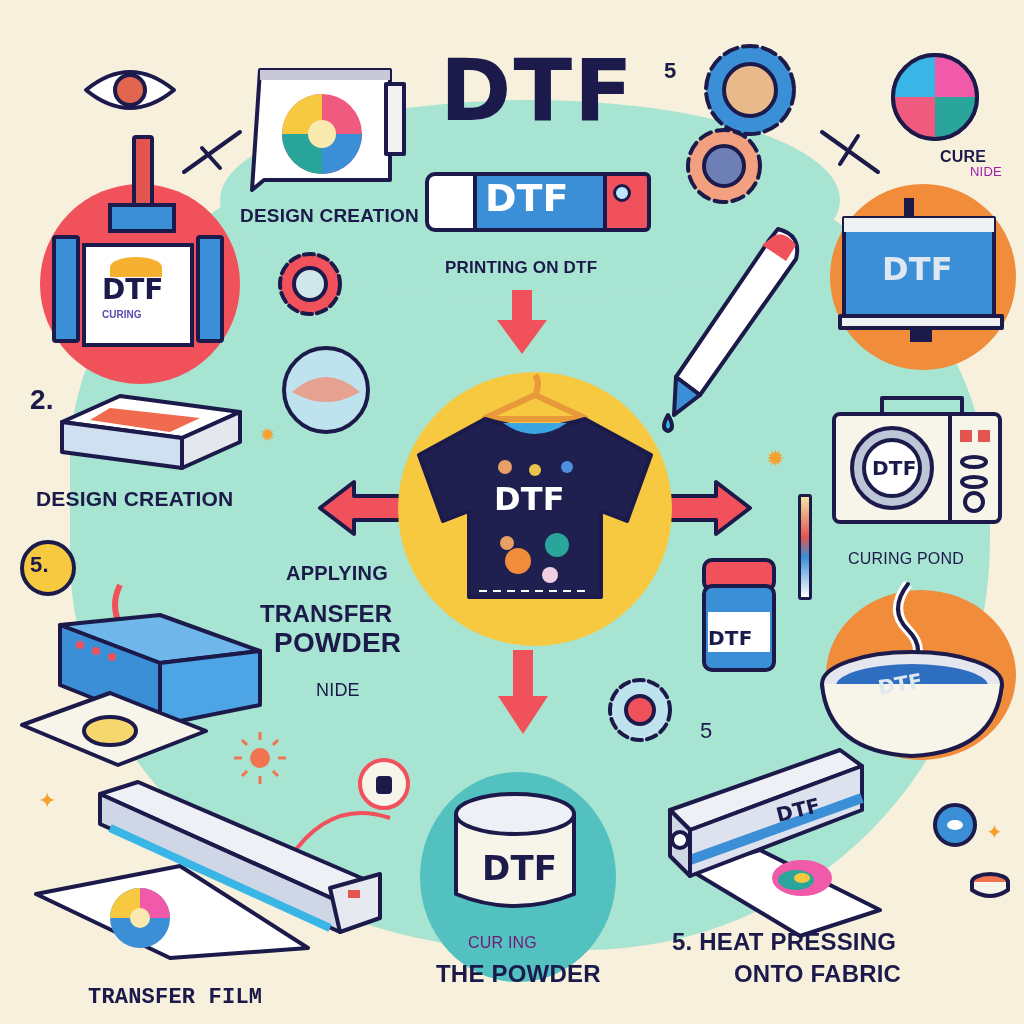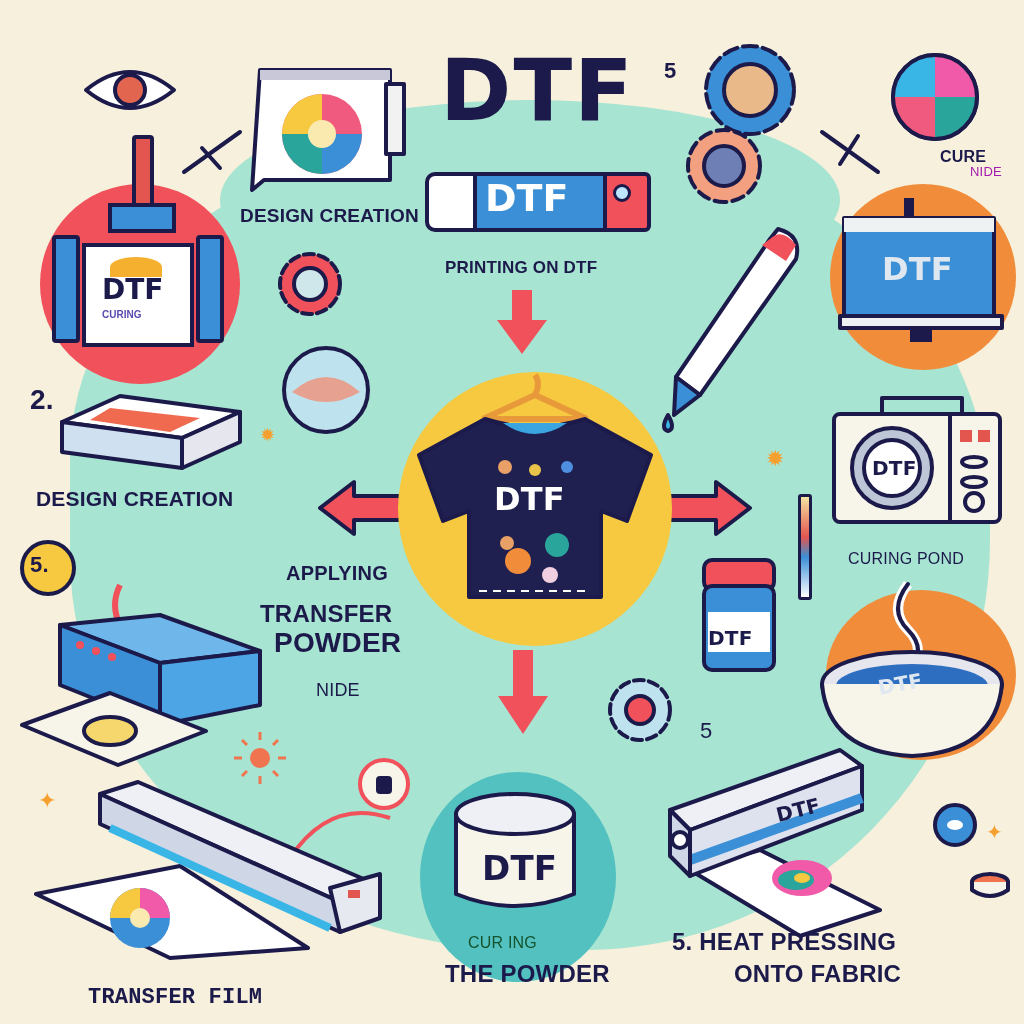--- a/index.html
+++ b/index.html
@@ -241,22 +241,22 @@
   <circle cx="38" cy="38" r="14" fill="#f0515a" class="stroke" stroke-width="3"></circle>
 </svg>
 <div class="lbl" style="left:700px;top:718px;font-size:22px;font-weight:400;">5</div>
 
 <div class="abs" style="left:420px;top:772px;width:196px;height:210px;border-radius:50%;background:#52c1c0;"></div>
 <svg style="left:450px;top:790px" width="130" height="130">
   <path class="stroke" d="M6 24 V104 Q65 128 124 104 V24" fill="#f7f4ea"></path>
   <ellipse class="stroke" cx="65" cy="24" rx="59" ry="20" fill="#eef0f6"></ellipse>
 </svg>
 <div class="lbl" style="left:482px;top:848px;font-size:34px;font-weight:900;font-family:'DejaVu Sans',sans-serif;">DTF</div>
-<div class="lbl" style="left:468px;top:934px;font-size:16px;font-weight:400;color:#14532d;">CUR ING</div>
-<div class="lbl" style="left:436px;top:960px;font-size:24px;margin-left:9px;">THE POWDER</div>
+<div class="lbl" style="left:468px;top:934px;font-size:16px;font-weight:400;color:#701a75;">CUR ING</div>
+<div class="lbl" style="left:436px;top:960px;font-size:24px;">THE POWDER</div>
 
 <svg style="left:650px;top:740px" width="240" height="200">
   <path class="stroke" d="M40 130 L110 110 L230 170 L150 196 Z" fill="#fff"></path>
   <path class="stroke" d="M20 70 L190 10 L212 26 L40 90 Z" fill="#eef0f6"></path>
   <path class="stroke" d="M40 90 L212 26 L212 70 L40 136 Z" fill="#dde2ee"></path>
   <path d="M40 120 L212 58" stroke="#3a8fd6" stroke-width="10"></path>
   <path class="stroke" d="M20 70 L40 90 L40 136 L20 116 Z" fill="#cfd6e6"></path>
   <circle class="stroke" cx="30" cy="100" r="8" fill="#fff"></circle>
   <ellipse cx="152" cy="138" rx="30" ry="18" fill="#f05aa8"></ellipse>
   <ellipse cx="146" cy="140" rx="18" ry="10" fill="#2aa59b"></ellipse>

